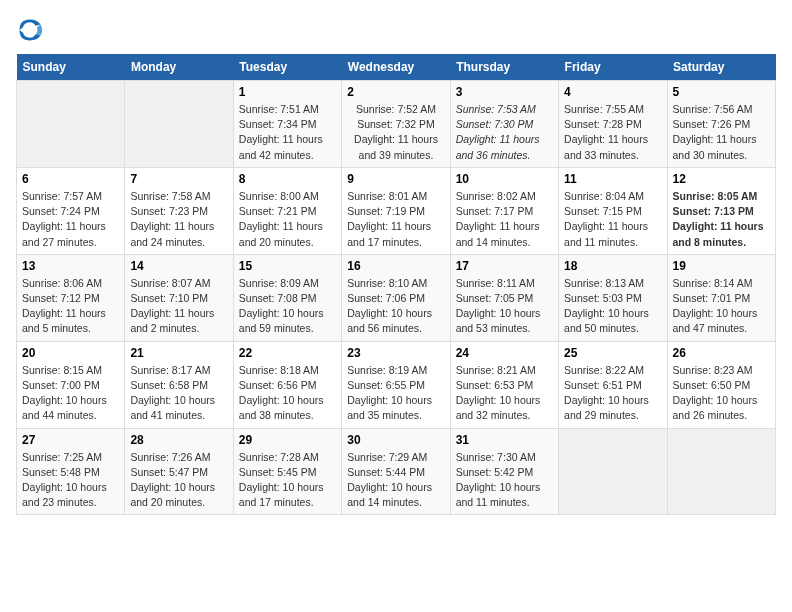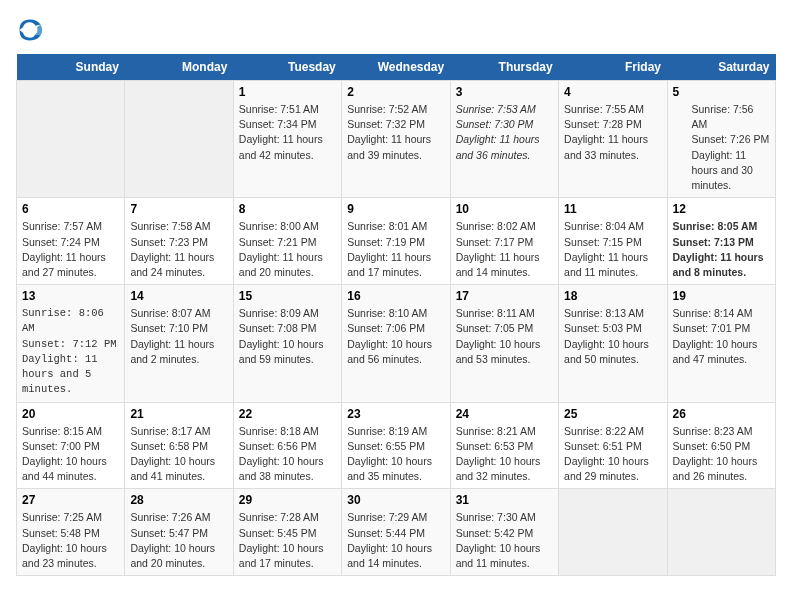--- a/index.html
+++ b/index.html
@@ -47,21 +47,21 @@
       color: #555;
     }
     table {
       width: 100%;
       border-collapse: collapse;
       font-size: 11px;
     }
     thead tr th {
       background-color: #2563a8;
       color: #fff;
-      text-align: right;
+      text-align: left;
       padding: 6px 6px;
       font-size: 12px;
       font-weight: bold;
     }
     tbody tr td {
       vertical-align: top;
       border: 1px solid #ddd;
       padding: 4px 5px;
       min-height: 80px;
       width: 107px;
@@ -125,39 +125,39 @@
         <td class="empty-cell"></td>
         <td class="empty-cell"></td>
         <td>
           <span class="day-num">1</span>
           <div class="day-info" style="white-space: pre-line;">Sunrise: 7:51 AM
 Sunset: 7:34 PM
 Daylight: 11 hours and 42 minutes.</div>
         </td>
         <td>
           <span class="day-num">2</span>
-          <div class="day-info" style="white-space: pre-line;">Sunrise: 7:52 AM
+          <div class="day-info" style="white-space: pre-line; text-align: center;">Sunrise: 7:52 AM
 Sunset: 7:32 PM
 Daylight: 11 hours and 39 minutes.</div>
         </td>
         <td>
           <span class="day-num">3</span>
           <div class="day-info" style="white-space: pre-line; font-style: italic;">Sunrise: 7:53 AM
 Sunset: 7:30 PM
 Daylight: 11 hours and 36 minutes.</div>
         </td>
         <td>
           <span class="day-num">4</span>
           <div class="day-info" style="white-space: pre-line;">Sunrise: 7:55 AM
 Sunset: 7:28 PM
 Daylight: 11 hours and 33 minutes.</div>
         </td>
         <td>
           <span class="day-num">5</span>
-          <div class="day-info" style="white-space: pre-line; margin-left: 19px;">Sunrise: 7:56 AM
+          <div class="day-info" style="white-space: pre-line;">Sunrise: 7:56 AM
 Sunset: 7:26 PM
 Daylight: 11 hours and 30 minutes.</div>
         </td>
       </tr>
       <tr>
         <td>
           <span class="day-num">6</span>
           <div class="day-info" style="white-space: pre-line;">Sunrise: 7:57 AM
 Sunset: 7:24 PM
 Daylight: 11 hours and 27 minutes.</div>
@@ -195,21 +195,21 @@
         <td>
           <span class="day-num">12</span>
           <div class="day-info" style="white-space: pre-line; font-weight: bold;">Sunrise: 8:05 AM
 Sunset: 7:13 PM
 Daylight: 11 hours and 8 minutes.</div>
         </td>
       </tr>
       <tr>
         <td>
           <span class="day-num">13</span>
-          <div class="day-info" style="white-space: pre-line; font-family: Liberation Mono, monospace;">Sunrise: 8:06 AM
+          <div class="day-info" style="white-space: pre-line;">Sunrise: 8:06 AM
 Sunset: 7:12 PM
 Daylight: 11 hours and 5 minutes.</div>
         </td>
         <td>
           <span class="day-num">14</span>
           <div class="day-info" style="white-space: pre-line;">Sunrise: 8:07 AM
 Sunset: 7:10 PM
 Daylight: 11 hours and 2 minutes.</div>
         </td>
         <td>

